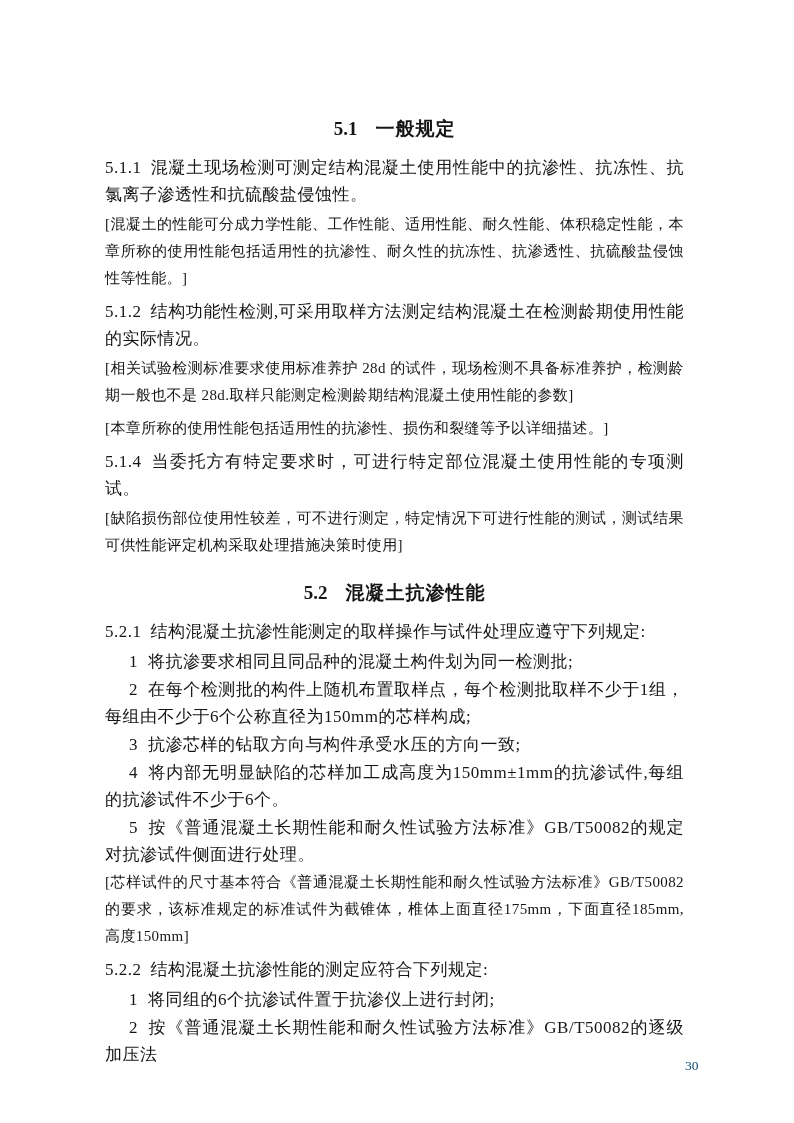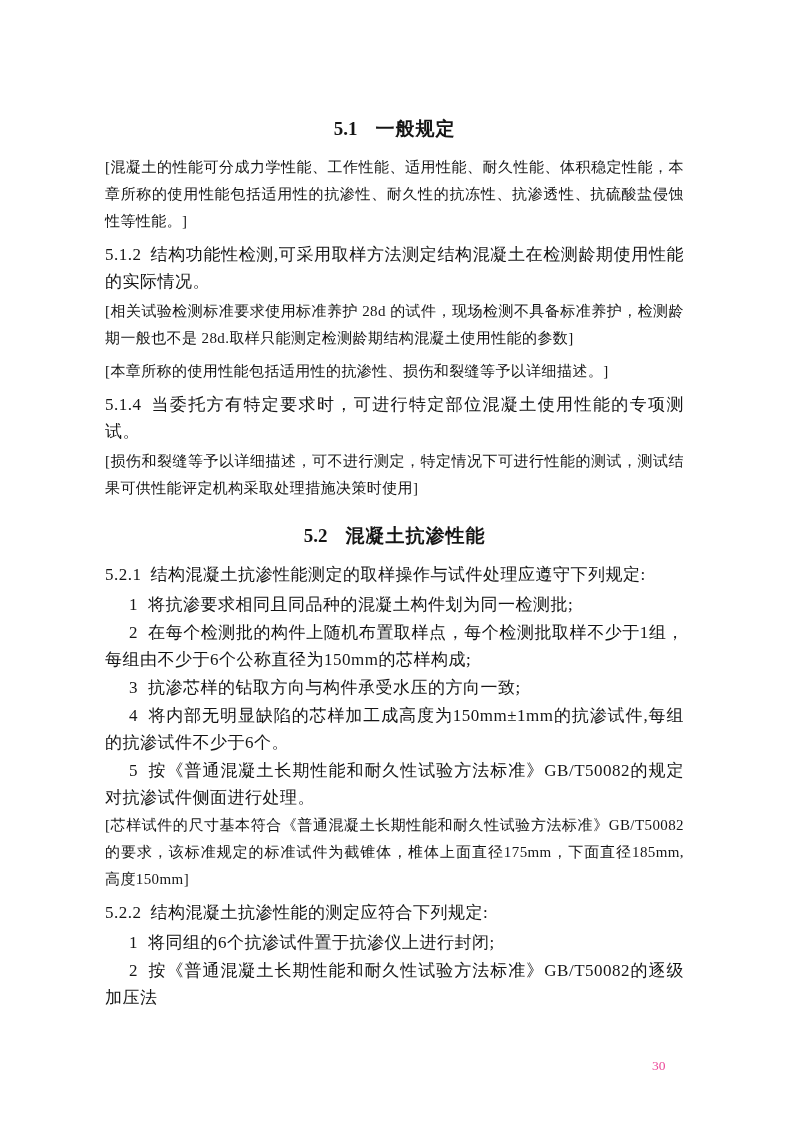--- a/index.html
+++ b/index.html
@@ -58,46 +58,47 @@
   .note {
     font-size: 15px;
     line-height: 27px;
     text-align: justify;
     margin-bottom: 6px;
     letter-spacing: 0.4px;
   }
   .page-number {
     position: absolute;
     top: 1058px;
-    left: 652px;
+    left: 685px;
     font-size: 13.5px;
-    color: #ec4899;
+    color: #0c4a6e;
   }
 </style>
 </head>
 <body>
 
 <div class="page-content">
 
 
   <h2 class="section-title"><span class="hnum">5.1</span><span>一般规定</span></h2>
 
+  <p class="clause"><span class="cnum">5.1.1</span><span>混凝土现场检测可测定结构混凝土使用性能中的抗渗性、抗冻性、抗氯离子渗透性和抗硫酸盐侵蚀性。</span></p>
 
   <p class="note">[混凝土的性能可分成力学性能、工作性能、适用性能、耐久性能、体积稳定性能，本章所称的使用性能包括适用性的抗渗性、耐久性的抗冻性、抗渗透性、抗硫酸盐侵蚀性等性能。]</p>
 
   <p class="clause"><span class="cnum">5.1.2</span><span>结构功能性检测,可采用取样方法测定结构混凝土在检测龄期使用性能的实际情况。</span></p>
 
   <p class="note">[相关试验检测标准要求使用标准养护 28d 的试件，现场检测不具备标准养护，检测龄期一般也不是 28d.取样只能测定检测龄期结构混凝土使用性能的参数]</p>
 
 
   <p class="note">[本章所称的使用性能包括适用性的抗渗性、损伤和裂缝等予以详细描述。]</p>
 
   <p class="clause"><span class="cnum">5.1.4</span><span>当委托方有特定要求时，可进行特定部位混凝土使用性能的专项测试。</span></p>
 
-  <p class="note">[损伤和裂缝等予以详细描述，可不进行测定，特定情况下可进行性能的测试，测试结果可供性能评定机构采取处理措施决策时使用]</p>
+  <p class="note">[缺陷损伤部位使用性较差，可不进行测定，特定情况下可进行性能的测试，测试结果可供性能评定机构采取处理措施决策时使用]</p>
 
   <h2 class="section-title section-break"><span class="hnum">5.2</span><span>混凝土抗渗性能</span></h2>
 
   <p class="clause"><span class="cnum">5.2.1</span><span>结构混凝土抗渗性能测定的取样操作与试件处理应遵守下列规定:</span></p>
 
   <p class="item"><span class="inum">1</span><span>将抗渗要求相同且同品种的混凝土构件划为同一检测批;</span></p>
 
   <p class="item"><span class="inum">2</span><span>在每个检测批的构件上随机布置取样点，每个检测批取样不少于1组，每组由不少于6个公称直径为150mm的芯样构成;</span></p>
 
   <p class="item"><span class="inum">3</span><span>抗渗芯样的钻取方向与构件承受水压的方向一致;</span></p>

